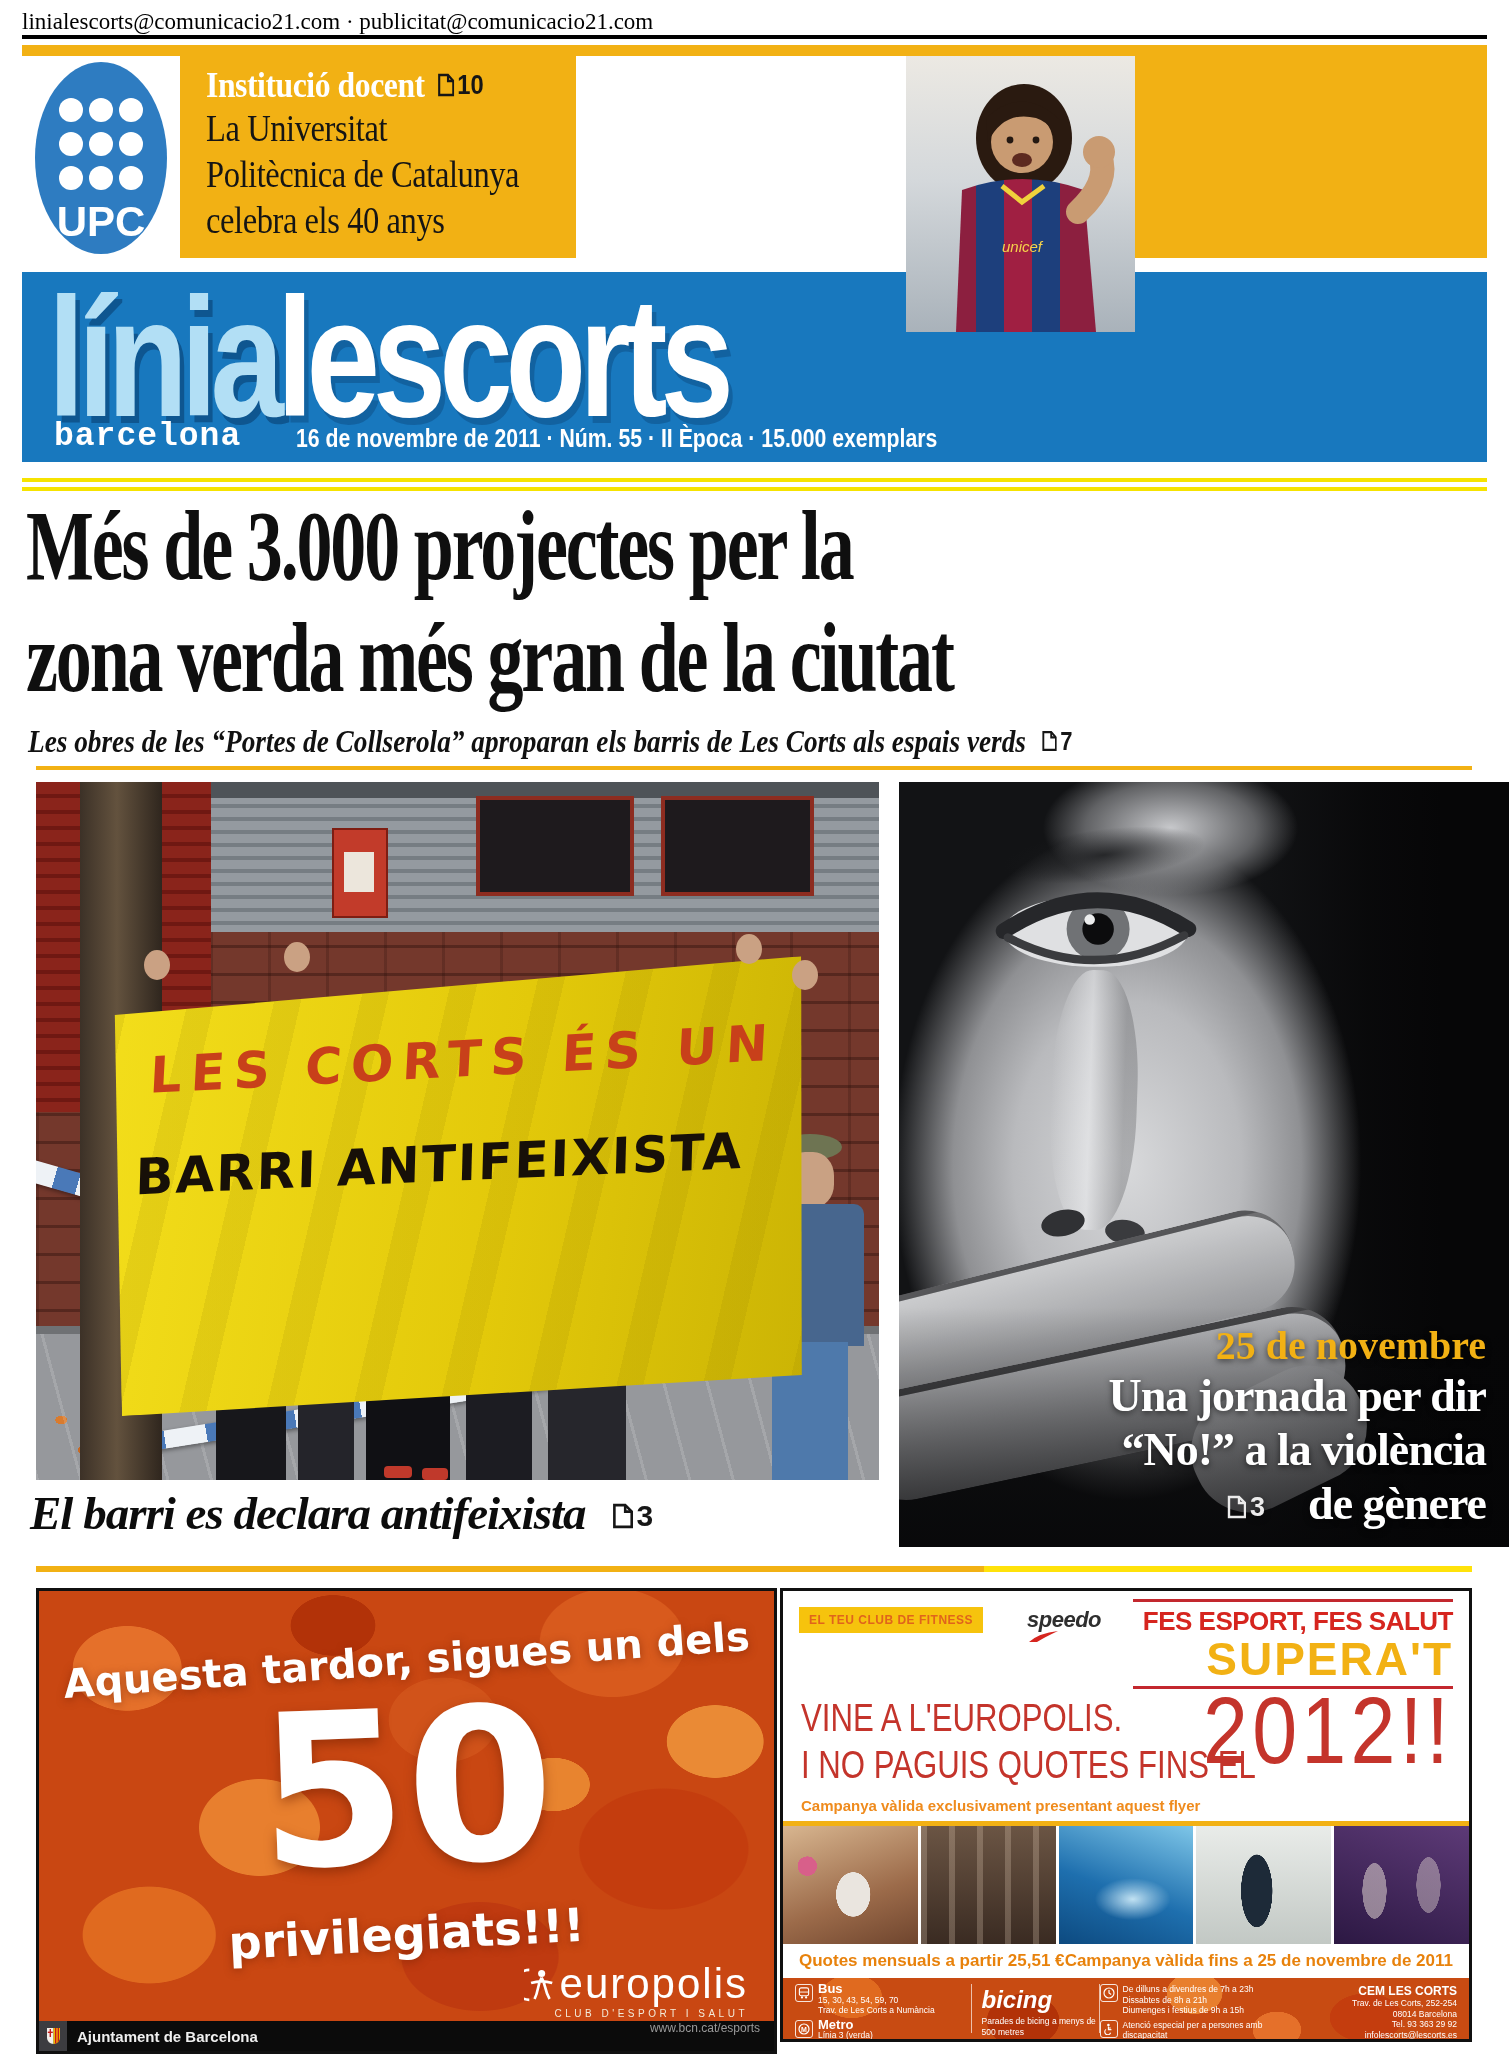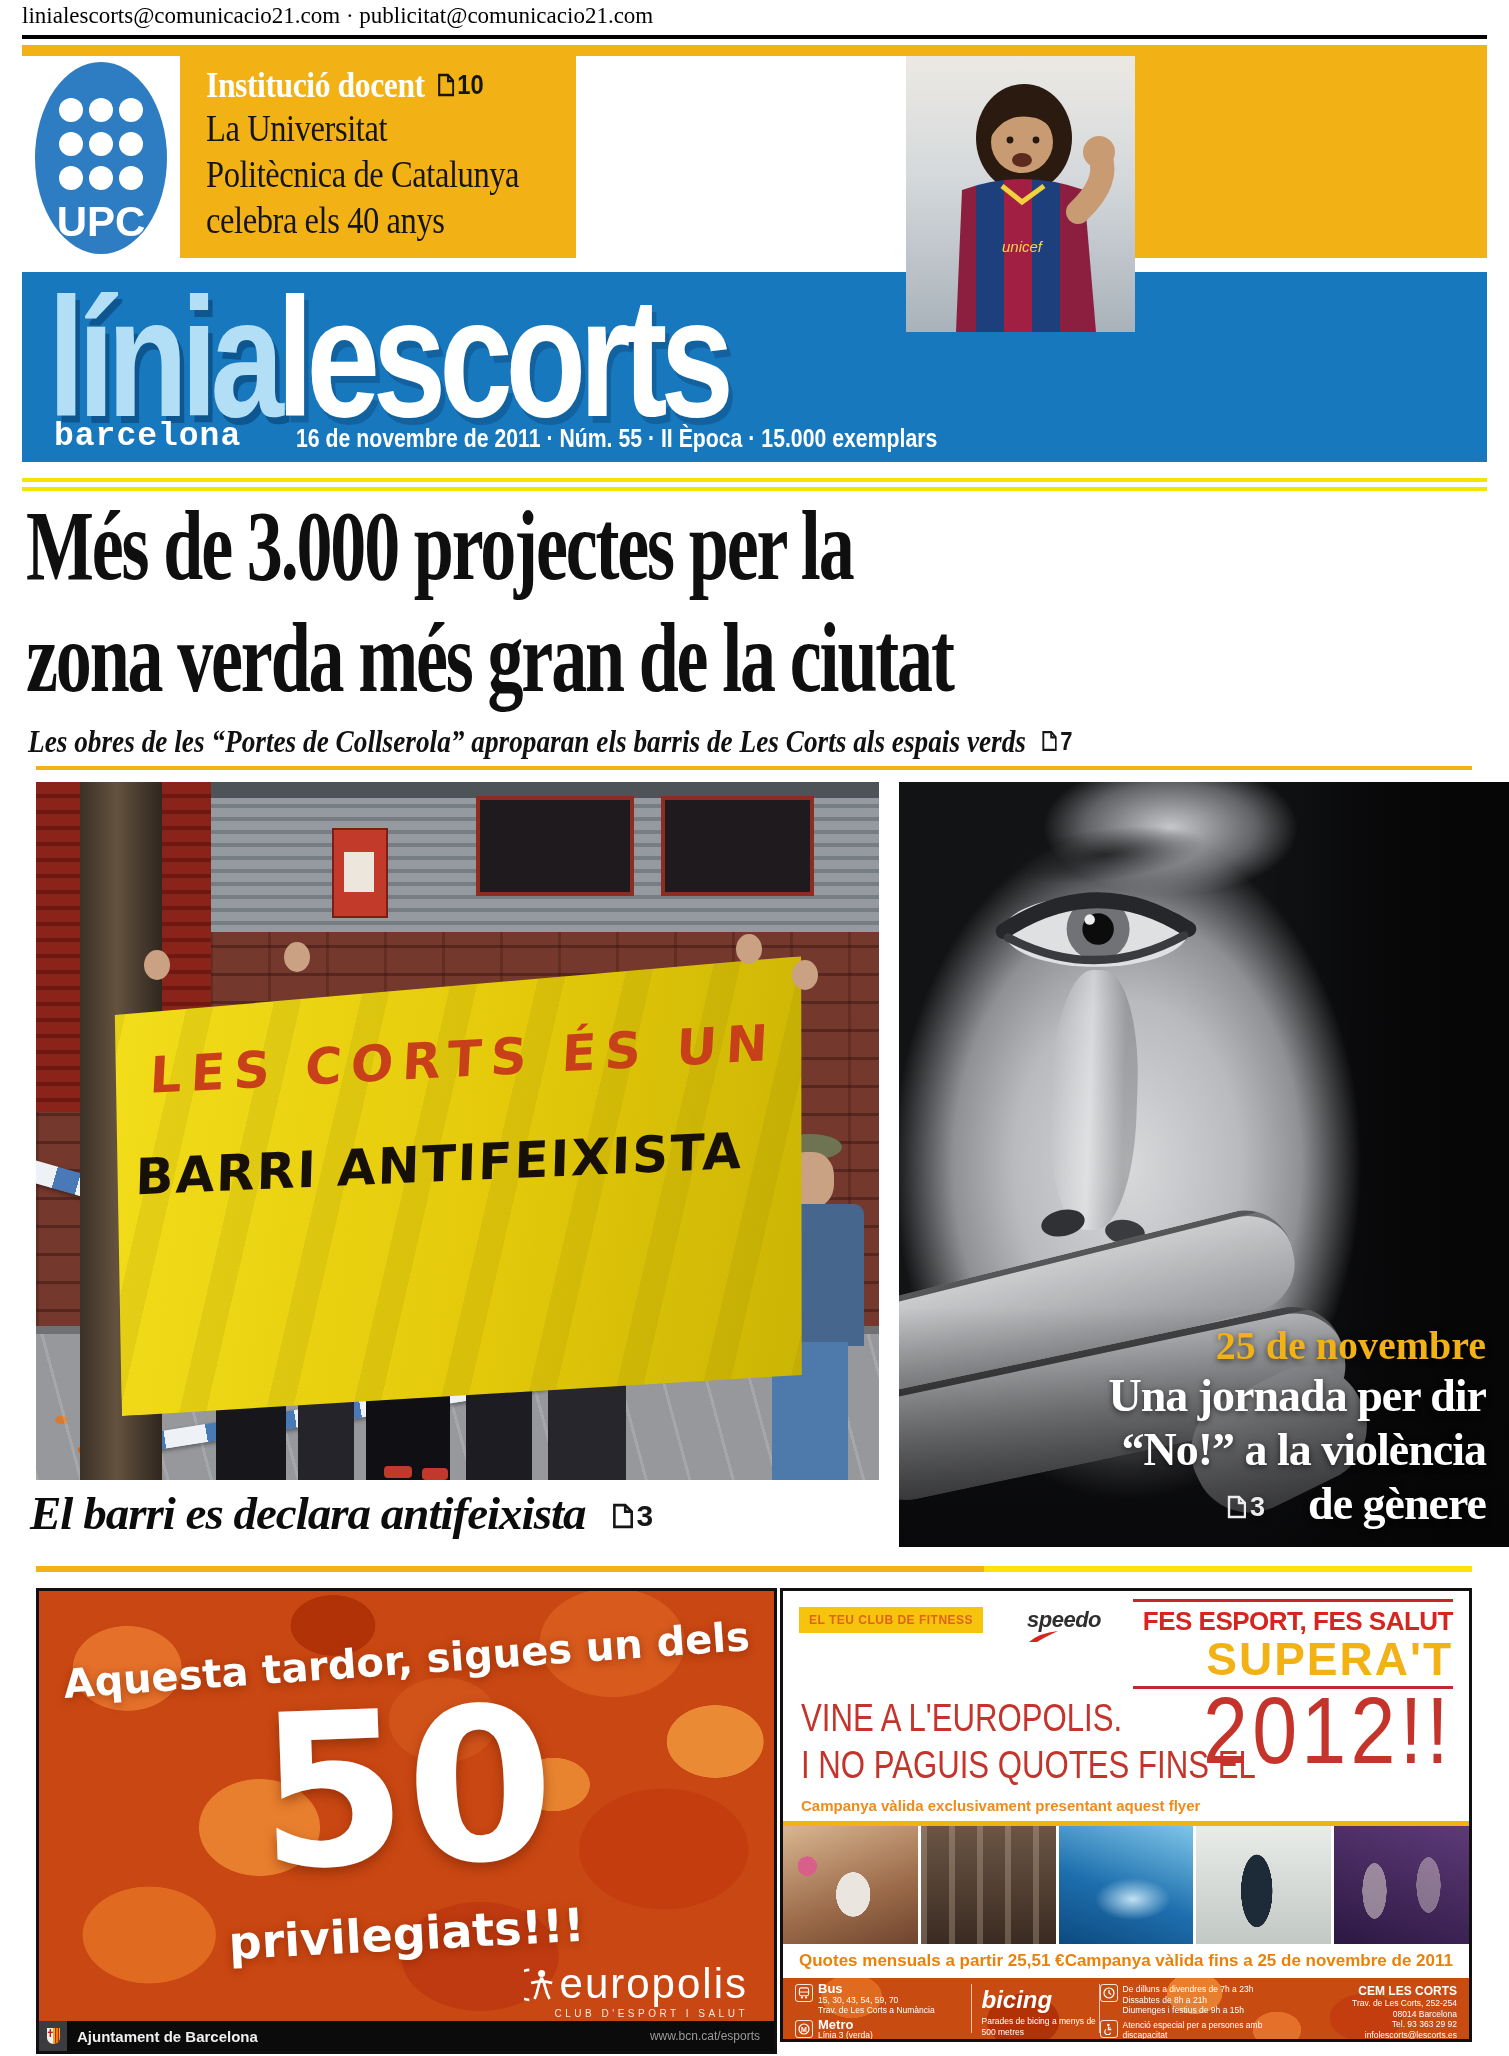--- a/index.html
+++ b/index.html
@@ -1,21 +1,21 @@
 <!DOCTYPE html>
 <html><head>
 <meta charset="utf-8">
 <style>
   html,body{margin:0;padding:0;background:#e8e8e8}
   #page{position:relative;width:1509px;height:2056px;background:#fff;overflow:hidden;
         font-family:"Liberation Sans",sans-serif;margin:0 auto}
   .abs{position:absolute}
 
   
-  #contact{left:22px;top:3px;font:23px "Liberation Serif",serif;color:#000}
+  #contact{left:22px;top:9px;font:23px "Liberation Serif",serif;color:#000}
   #toprule{left:22px;top:35px;width:1465px;height:4px;background:#000}
   #topstrip{left:22px;top:45px;width:1465px;height:11px;background:#f2b114}
 
   
   #band{left:22px;top:56px;width:1465px;height:202px}
   #upcblock{left:0;top:0;width:158px;height:202px;background:#fff}
   #upcblock svg{display:block;margin:2px auto 0}
   #leftstory{left:158px;top:0;width:396px;height:202px;background:#f2b114;box-sizing:border-box;padding:8px 0 0 26px}
   #rightstory{left:554px;top:0;width:330px;height:202px;background:#fff;box-sizing:border-box;padding:4px 0 0 16px}
   .storyin{transform:scaleX(.88);transform-origin:left top;white-space:nowrap}
@@ -158,21 +158,21 @@
   #adL .t1{position:absolute;left:0;top:46px;width:100%;text-align:center;transform:rotate(-4deg);
            font:700 40px "DejaVu Sans",sans-serif;color:#fff;text-shadow:0 2px 8px rgba(110,30,0,.5)}
   #adL .big{position:absolute;left:0;top:92px;width:100%;text-align:center;transform:rotate(-2deg);
             font:700 212px/212px "DejaVu Sans",sans-serif;color:#fff;text-shadow:0 5px 12px rgba(110,30,0,.5)}
   #adL .t2{position:absolute;left:0;top:316px;width:100%;text-align:center;transform:rotate(-3deg);
            font:700 46px "DejaVu Sans",sans-serif;color:#fff;text-shadow:0 2px 8px rgba(110,30,0,.5)}
   .eulogo{position:absolute;right:26px;top:372px;text-align:right;color:#fff}
   .eulogo .row{display:flex;align-items:center;gap:6px;justify-content:flex-end}
   .eulogo .name{font:300 42px/42px "Liberation Sans",sans-serif;letter-spacing:2px}
   .eulogo .tag{font:10px "Liberation Sans",sans-serif;letter-spacing:3.5px;color:#f3ead9;margin-top:3px}
-  .adl-footer{position:absolute;left:0;right:0;bottom:0;height:30px;background:#0b0b0b;display:flex;align-items:center;
+  .adl-footer{position:absolute;left:0;right:0;bottom:0;height:30px;background:#0b0b0b;display:flex;
               justify-content:space-between;padding:0 14px 0 0}
   .adl-fleft{display:flex;align-items:center;gap:10px;height:100%}
   .adl-footicon{width:28px;height:100%;background:#3c3c40;display:flex;align-items:center;justify-content:center}
   .adl-fname{font:700 15px "Liberation Sans",sans-serif;color:#efefef}
   .adl-furl{font:12px "Liberation Sans",sans-serif;color:#9a9a9a}
 
   
   #adR{left:780px;top:1588px;width:692px;height:454px;border:3px solid #101010;box-sizing:border-box;background:#fff;overflow:hidden}
   #adR > div{position:absolute}
   .badge{left:16px;top:16px;background:#f6c30d;color:#e0641c;font:700 12px/1 "Liberation Sans",sans-serif;

